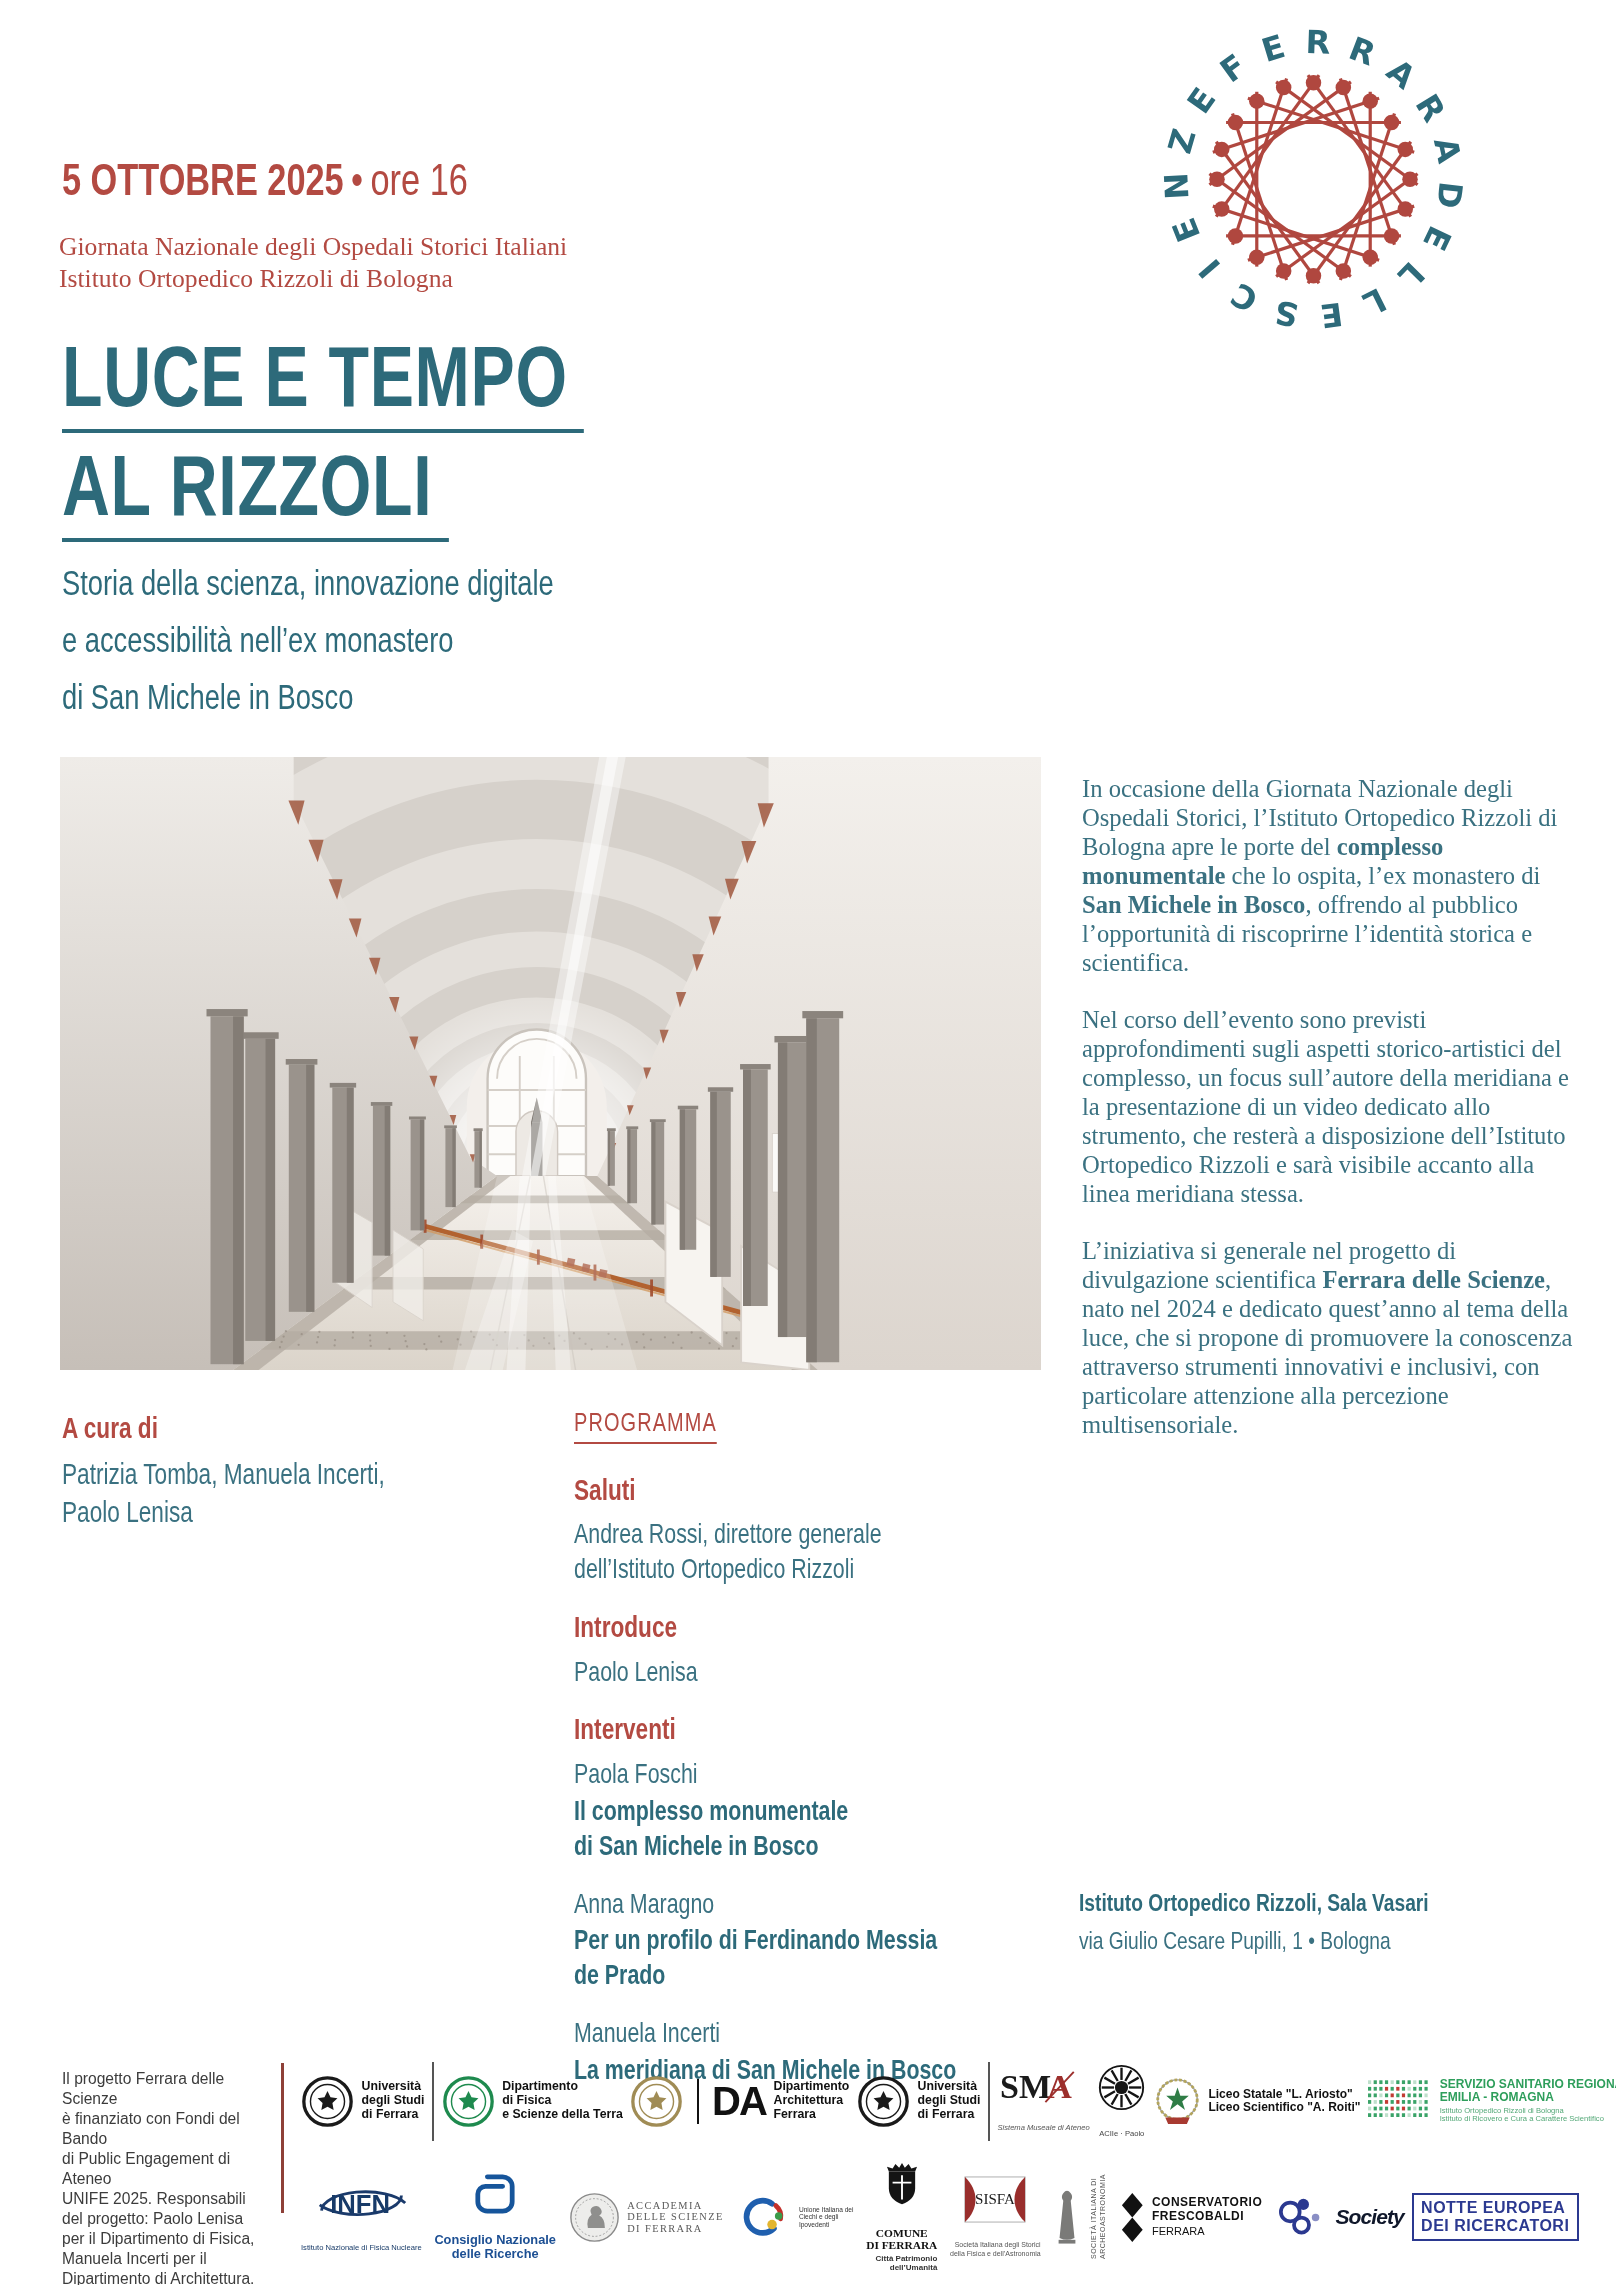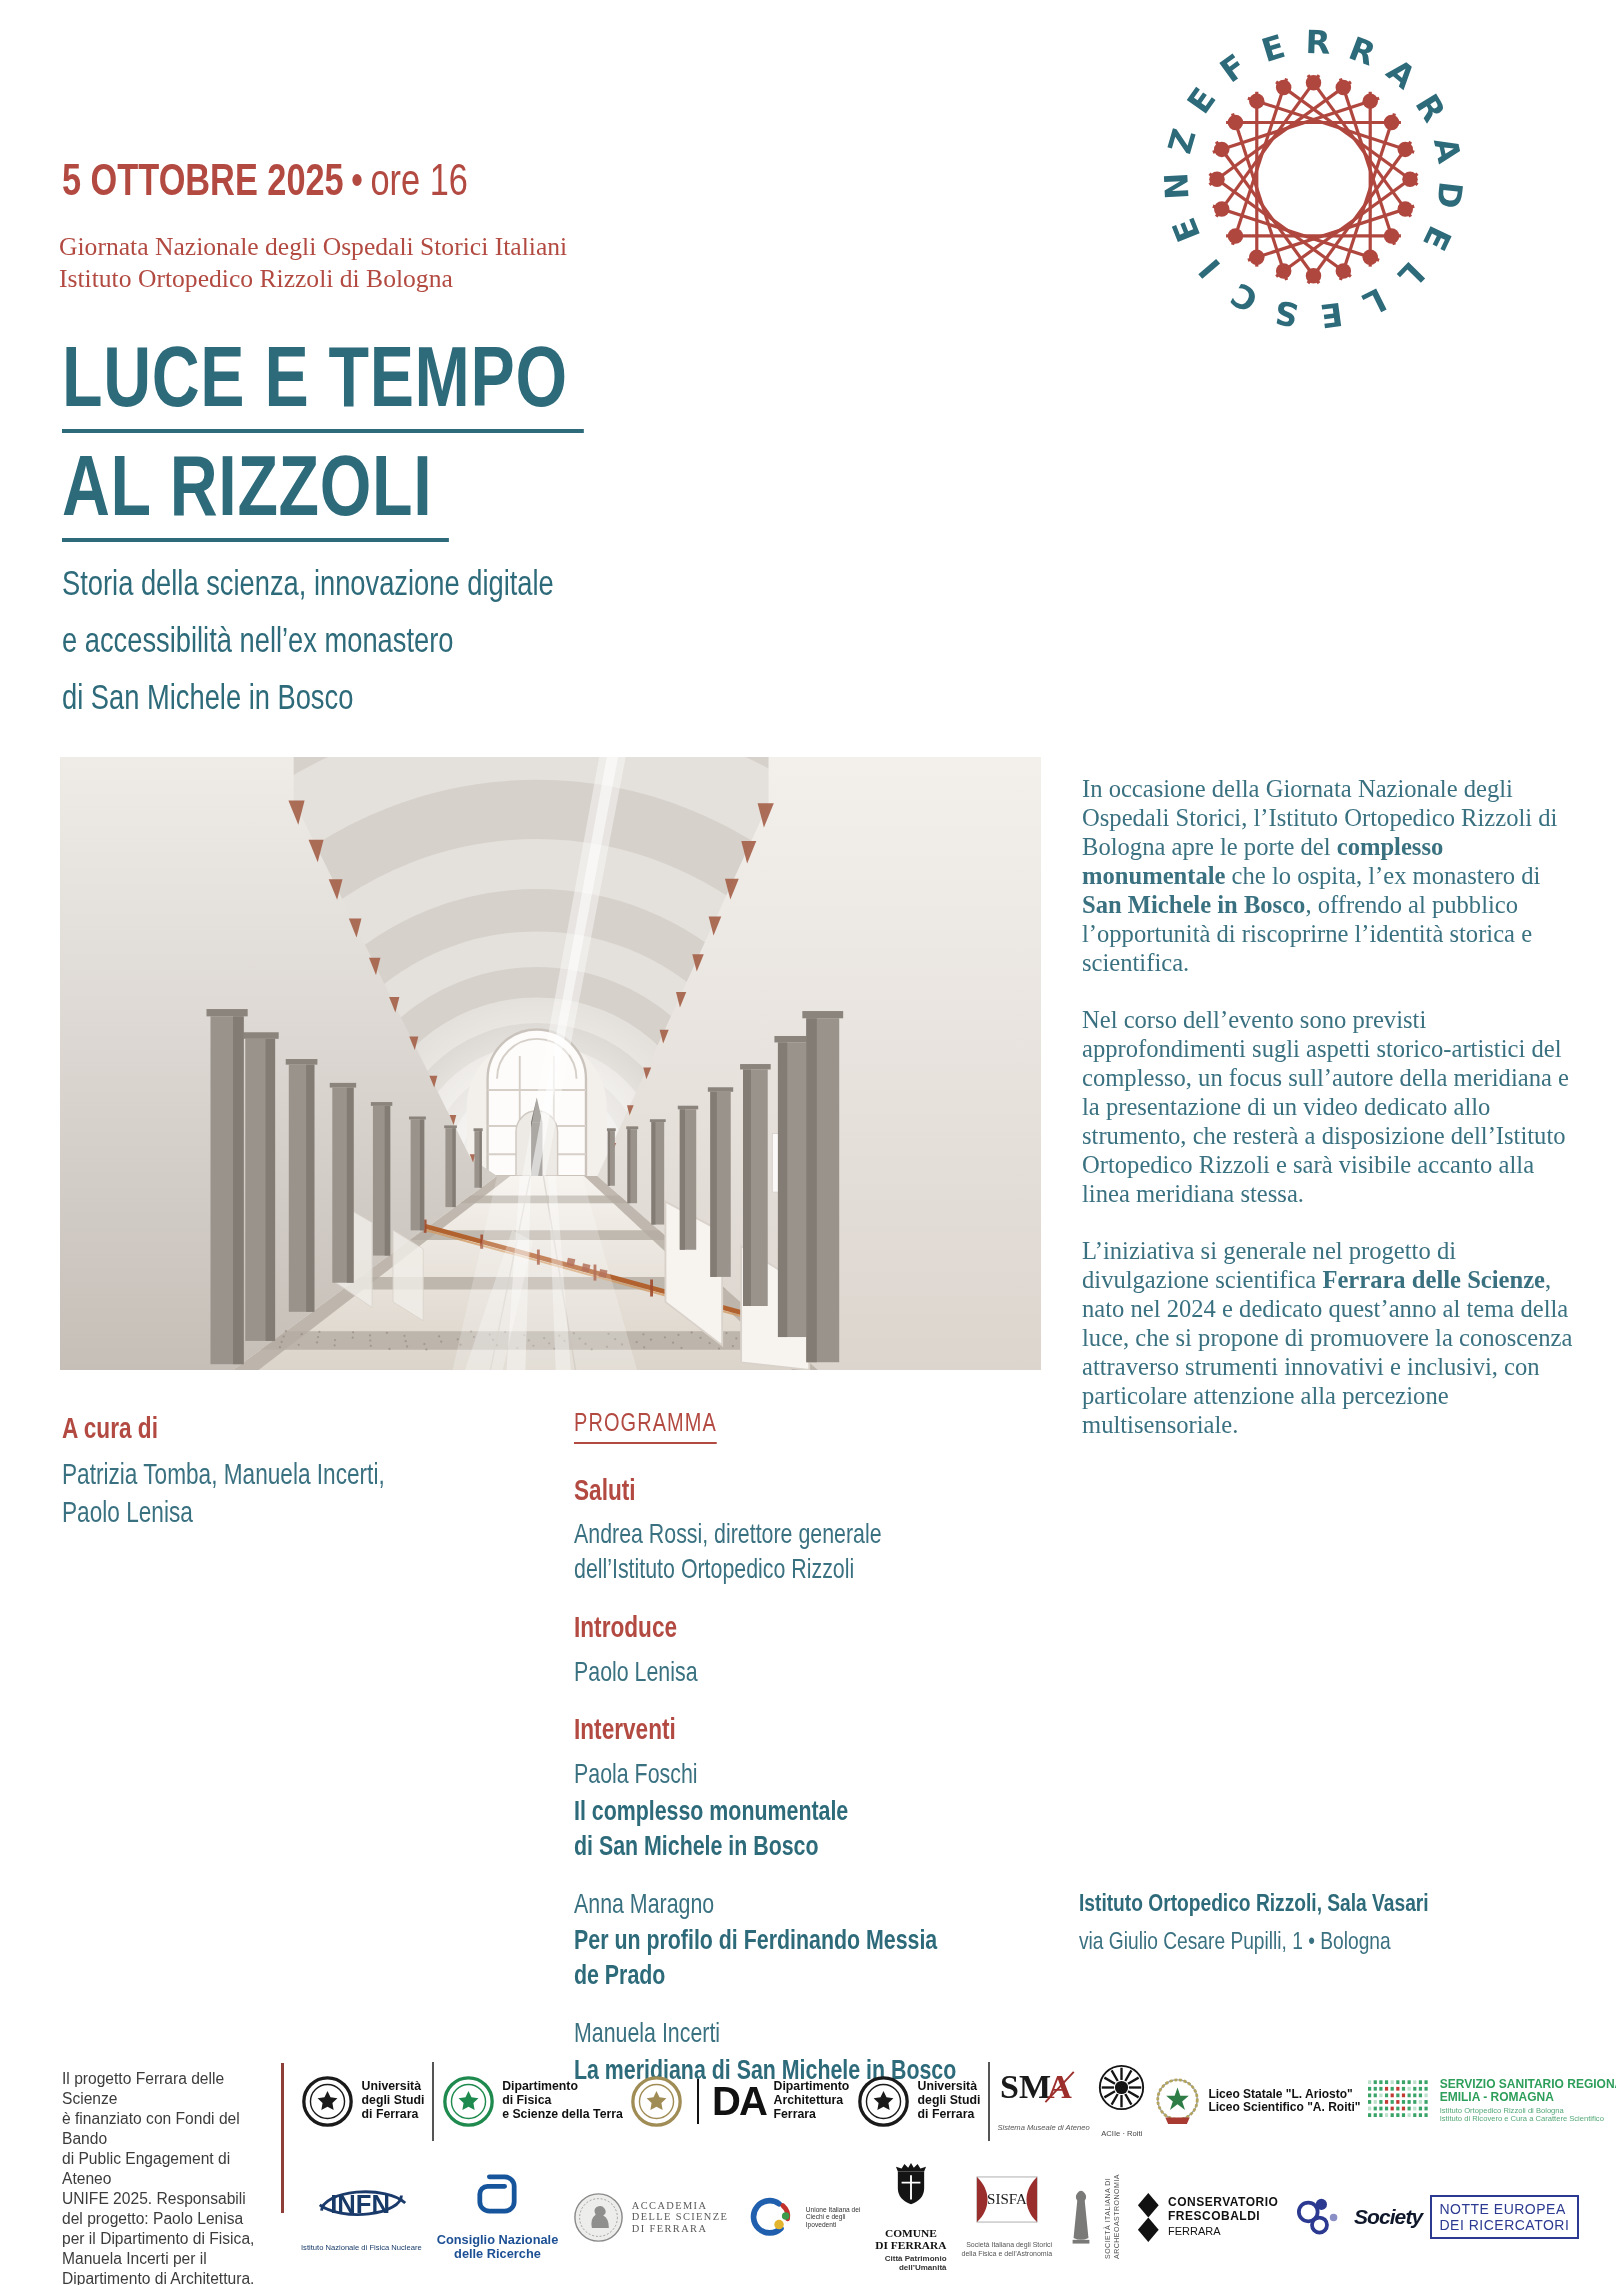--- a/index.html
+++ b/index.html
@@ -78,21 +78,21 @@
   .lg-comune .lgsub{font-size:8px;font-weight:bold}
   .lg-sma .lgsub{font-size:7.6px;font-style:italic;color:#555}
   .lg-infn .lgsub{font-size:7.6px;color:#173a68}
   .lg-sisfa .lgsub{font-size:7px;color:#555}
   .lg-rosette .lglabel{font-size:7.6px;font-weight:normal;color:#444}
   .lg-archeo .lglabel{font-size:7px;color:#555;font-weight:normal;writing-mode:vertical-rl;
                       transform:rotate(180deg);letter-spacing:0.5px;line-height:1.3}
   .lg-frescobaldi .lglabel{font-size:12px;letter-spacing:0.5px}
   .lg-frescobaldi .lgsub{font-size:11px;color:#111}
   .lg-society .lglabel{color:#0f172a;font-size:21px;font-style:italic;letter-spacing:-0.9px}
-  .lg-society .lgsub{color:#2b3990;font-weight:normal;font-size:14px;border:2.4px solid #2b3990;
+  .lg-society .lgsub{color:#2b3990;font-weight:bold;font-size:16px;border:2.4px solid #2b3990;
                      padding:3.8px 7.6px;letter-spacing:0.5px}
   .lg-uici .lgsub{font-size:6.6px}
   .da-bar{width:1.9px;height:45px;background:#111;margin:0 5.7px}
   .da-txt{font-size:40px;font-weight:bold;color:#111;letter-spacing:-1.9px}
 
   
   .fds-logo{left:1147px;top:24.6px;width:333px;height:312px}
 </style>
 </head>
 <body>
@@ -533,21 +533,21 @@
         <line x1="22" y1="32.92820323027551" x2="15.500000000000005" y2="44.18653347947321" stroke="#141414" stroke-width="2.5"></line>
         <line x1="19.07179676972449" y1="30" x2="7.813466520526788" y2="36.5" stroke="#141414" stroke-width="2.5"></line>
         <line x1="18" y1="26" x2="5" y2="26.000000000000004" stroke="#141414" stroke-width="2.5"></line>
         <line x1="19.07179676972449" y1="22.000000000000004" x2="7.813466520526784" y2="15.500000000000005" stroke="#141414" stroke-width="2.5"></line>
         <line x1="21.999999999999996" y1="19.071796769724493" x2="15.499999999999991" y2="7.813466520526795" stroke="#141414" stroke-width="2.5"></line>
         <line x1="26" y1="18" x2="25.999999999999996" y2="5" stroke="#141414" stroke-width="2.5"></line>
         <line x1="30" y1="19.071796769724493" x2="36.5" y2="7.813466520526788" stroke="#141414" stroke-width="2.5"></line>
         <line x1="32.92820323027551" y1="21.999999999999996" x2="44.186533479473205" y2="15.499999999999991" stroke="#141414" stroke-width="2.5"></line>
       </svg>
       <div class="lgcol">
-        <div class="lglabel">ACIIe · Roiti</div>
+        <div class="lglabel">ACIIe · Paolo</div>
       </div>
     </div>
     <div class="lgitem lg-liceo">
       <svg width="47" height="51" viewBox="0 0 50 54">
         <circle cx="25" cy="25" r="21" fill="#fff" stroke="#9c9c9c" stroke-width="1.5"></circle>
         <circle cx="25" cy="25" r="21" fill="none" stroke="#b3a55c" stroke-width="3" stroke-dasharray="3 2"></circle>
         <path d="M25 12 l3 9 9 0 -7 6 3 9 -8 -6 -8 6 3 -9 -7 -6 9 0 z" fill="#2f7d46"></path>
         <path d="M12 44 h26 l-3 7 h-20 z" fill="#a83a31"></path>
       </svg>
       <div class="lgcol">

